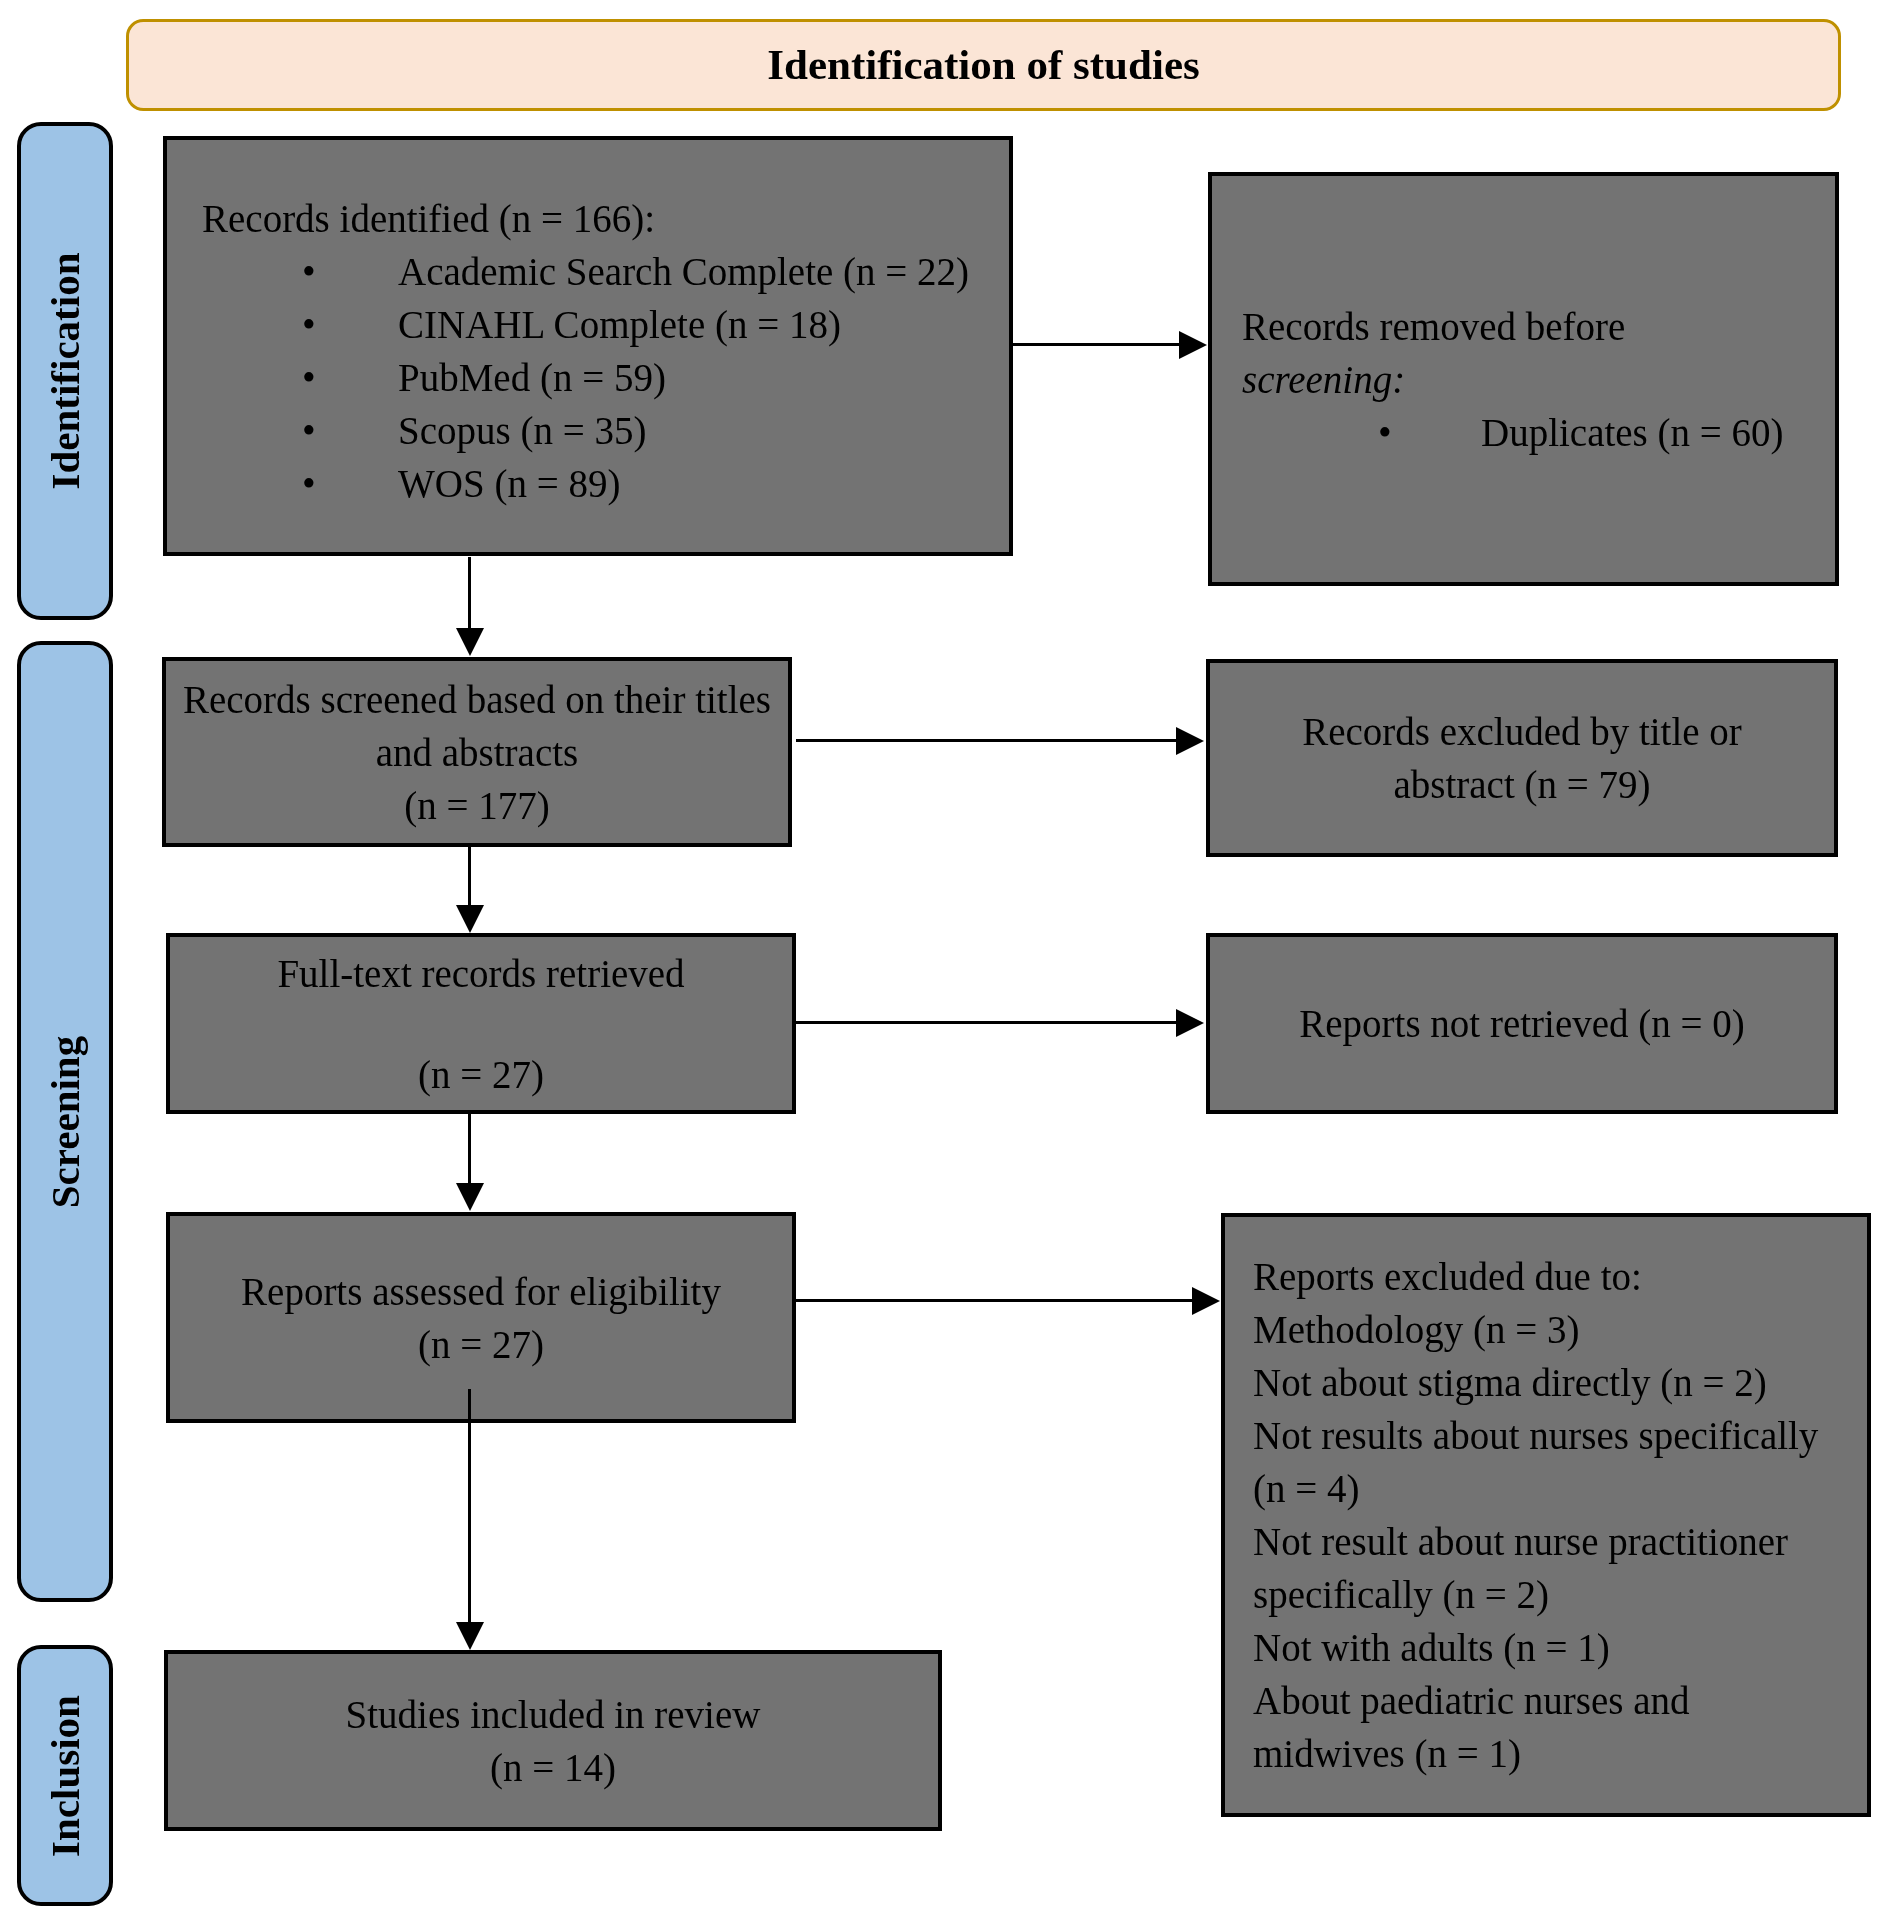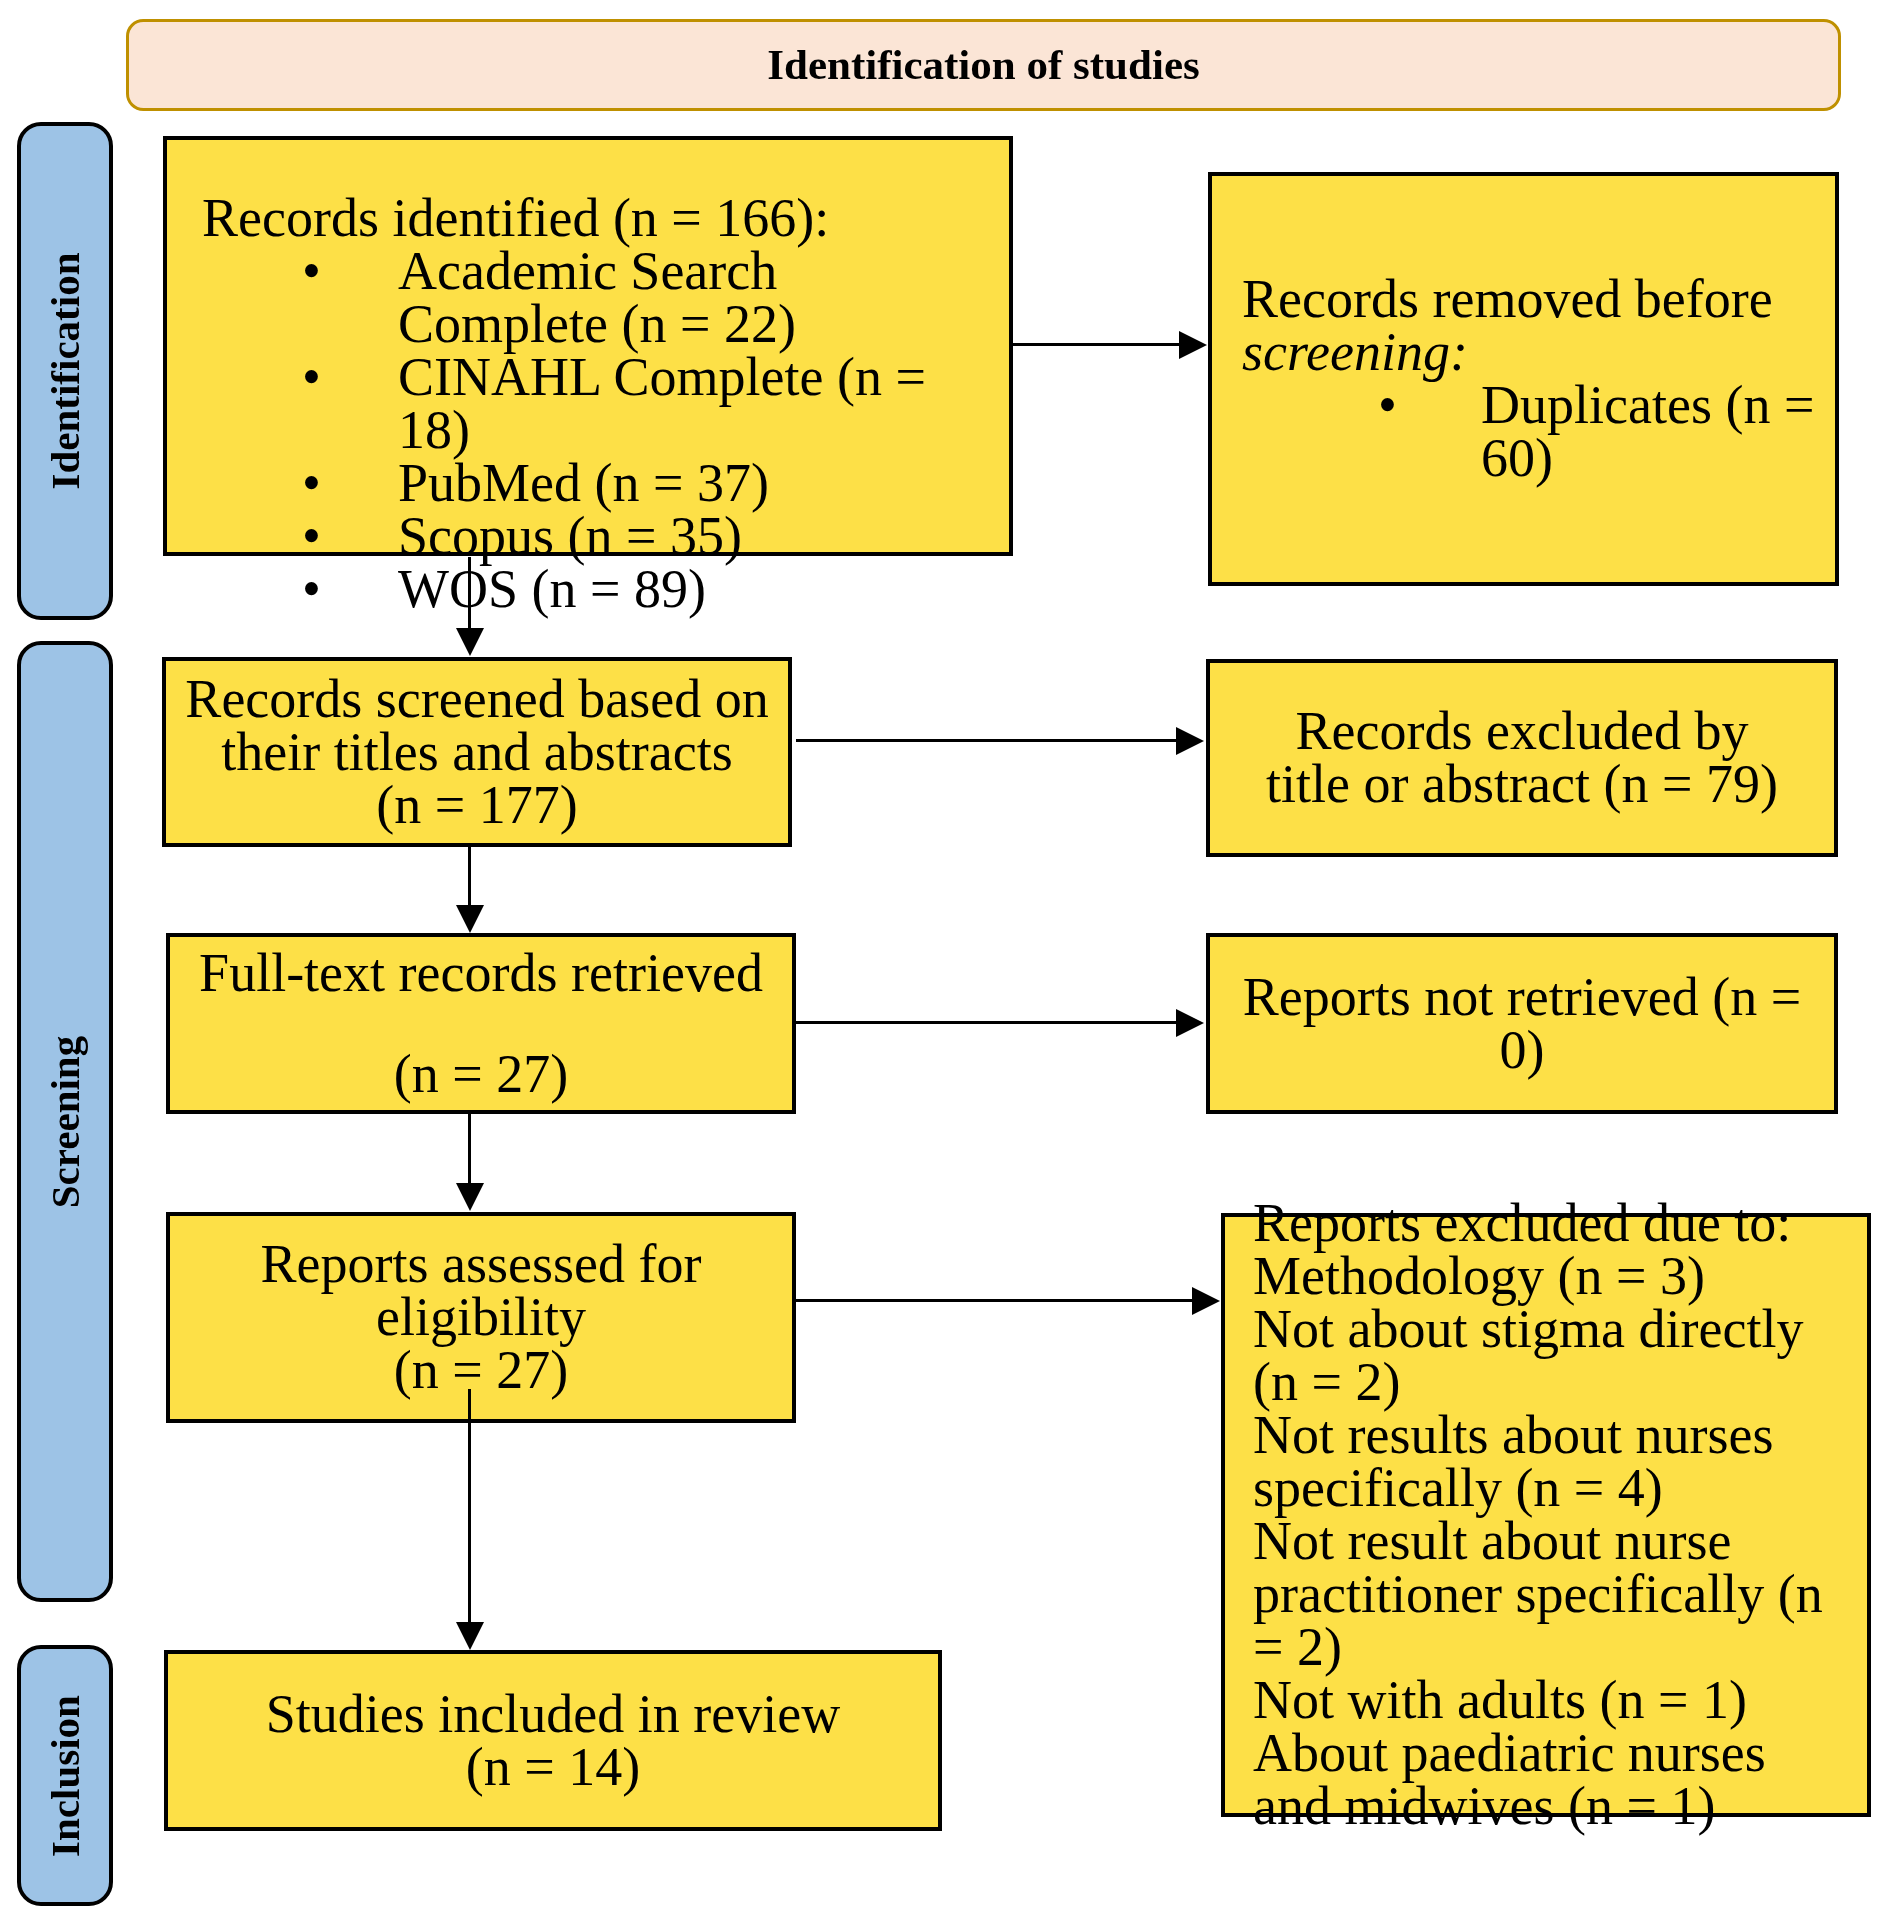--- a/index.html
+++ b/index.html
@@ -29,23 +29,23 @@
   .stagebar .rot {
     transform:rotate(-90deg); white-space:nowrap;
     font-weight:bold; font-size:41px;
   }
   .bar-identification { top:122px; height:498px; }
   .bar-screening      { top:641px; height:961px; }
   .bar-inclusion      { top:1645px; height:261px; }
 
   
   .fbox {
-    position:absolute; background:#fde047; border:4px solid #000;
+    position:absolute; background:#737373; border:4px solid #000;
     box-sizing:border-box;
-    font-size:54px; line-height:53px;
+    font-size:39px; line-height:53px;
   }
   .centered { display:flex; flex-direction:column; align-items:center; justify-content:center; text-align:center; }
   .leftcol  { display:flex; flex-direction:column; justify-content:center; text-align:left; }
 
   #box-records-identified { left:163px;  top:136px;  width:850px; height:420px; padding:52px 20px 0 35px; }
   #box-records-removed    { left:1208px; top:160px;  width:631px;  height:414px; padding-left:30px; padding-right:16.6px;margin-top:12px; }
   #box-records-screened   { left:162px;  top:657px;  width:630px;  height:190px; padding:0 13.3px; }
   #box-records-excluded   { left:1206px; top:659px;  width:632px;  height:198px; padding:0 37px; }
   #box-fulltext           { left:166px;  top:933px; width:630px;  height:181px; padding:0 13.3px;gap:48px; }
   #box-not-retrieved      { left:1206px; top:933px; width:632px;  height:181px; padding:0 13.3px; }
@@ -104,21 +104,21 @@
     <div class="bullet-row">
       <span class="dot">•</span>
       <span>Academic Search Complete (n = 22)</span>
     </div>
     <div class="bullet-row">
       <span class="dot">•</span>
       <span>CINAHL Complete (n = 18)</span>
     </div>
     <div class="bullet-row">
       <span class="dot">•</span>
-      <span>PubMed (n = 37)</span>
+      <span>PubMed (n = 59)</span>
     </div>
     <div class="bullet-row">
       <span class="dot">•</span>
       <span>Scopus (n = 35)</span>
     </div>
     <div class="bullet-row">
       <span class="dot">•</span>
       <span>WOS (n = 89)</span>
     </div>
   </div>

